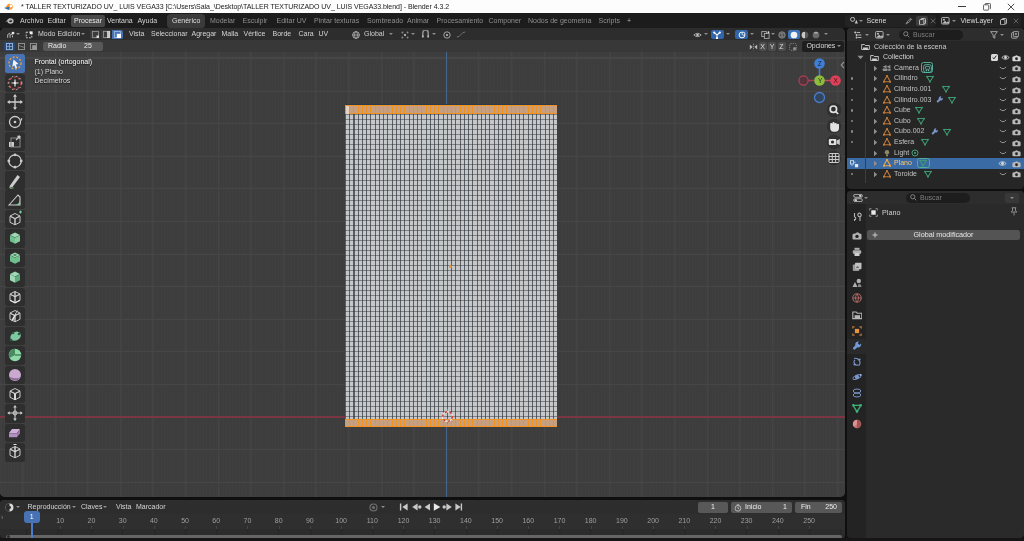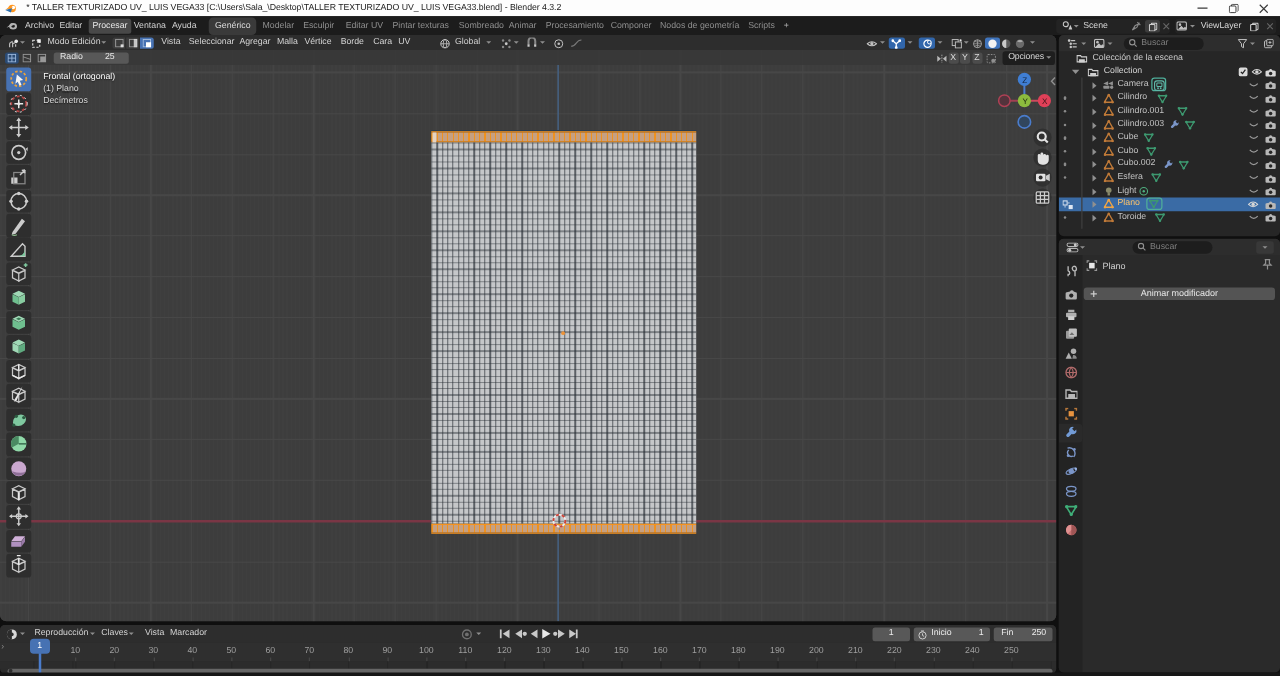--- a/index.html
+++ b/index.html
@@ -886,21 +886,21 @@
 
   <svg class="abs" style="left:22px;top:16.5px" width="9" height="9" viewBox="0 0 11 11">
       <rect x="2.8" y="2.8" width="5.4" height="5.4" fill="#e8e8e8"></rect>
       <path d="M0.8 3 V0.8 H3 M8 0.8 H10.2 V3 M10.2 8 V10.2 H8 M3 10.2 H0.8 V8" fill="none" stroke="#999" stroke-width="1.1"></path>
     </svg>
   <span class="abs" style="left:35px;top:17px;color:#d0d0d0;line-height:9px;font-size:7.2px">Plano</span>
   <svg class="abs" style="left:163px;top:15.5px" width="8" height="9" viewBox="0 0 9 10">
       <path d="M4.5 9.5 V6 M2 0.8 h5 M2.8 0.8 v3.4 l-1.6 1.4 h6.6 l-1.6 -1.4 v-3.4" fill="none" stroke="#909090" stroke-width="1.1"></path>
     </svg>
 
-  <div class="abs" style="left:20px;top:38.5px;width:153px;height:10.5px;background:#545454;border-radius:2.5px;color:#e8e8e8;text-align:center;line-height:10.5px;font-size:7.2px">Animar modificador</div>
+  <div class="abs" style="left:20px;top:38.5px;width:153px;height:10.5px;background:#545454;border-radius:2.5px;color:#e8e8e8;text-align:center;line-height:10.5px;font-size:7.2px">Global modificador</div>
   <svg class="abs" style="left:25px;top:41px" width="6" height="6" viewBox="0 0 6 6">
       <path d="M3 0.5 V5.5 M0.5 3 H5.5" stroke="#ccc" stroke-width="1"></path>
     </svg>
 </div>
 
 <div id="timeline">
   <div class="abs" style="left:0;top:0;width:845px;height:13.5px;background:#2d2d2d"></div>
   <svg class="abs" style="left:5px;top:3px" width="9" height="9" viewBox="0 0 10 10">
       <circle cx="5" cy="5" r="4.4" fill="#d8d8d8"></circle>
       <path d="M5 0.6 a4.4 4.4 0 0 0 0 8.8 Z" fill="#2d2d2d"></path>

